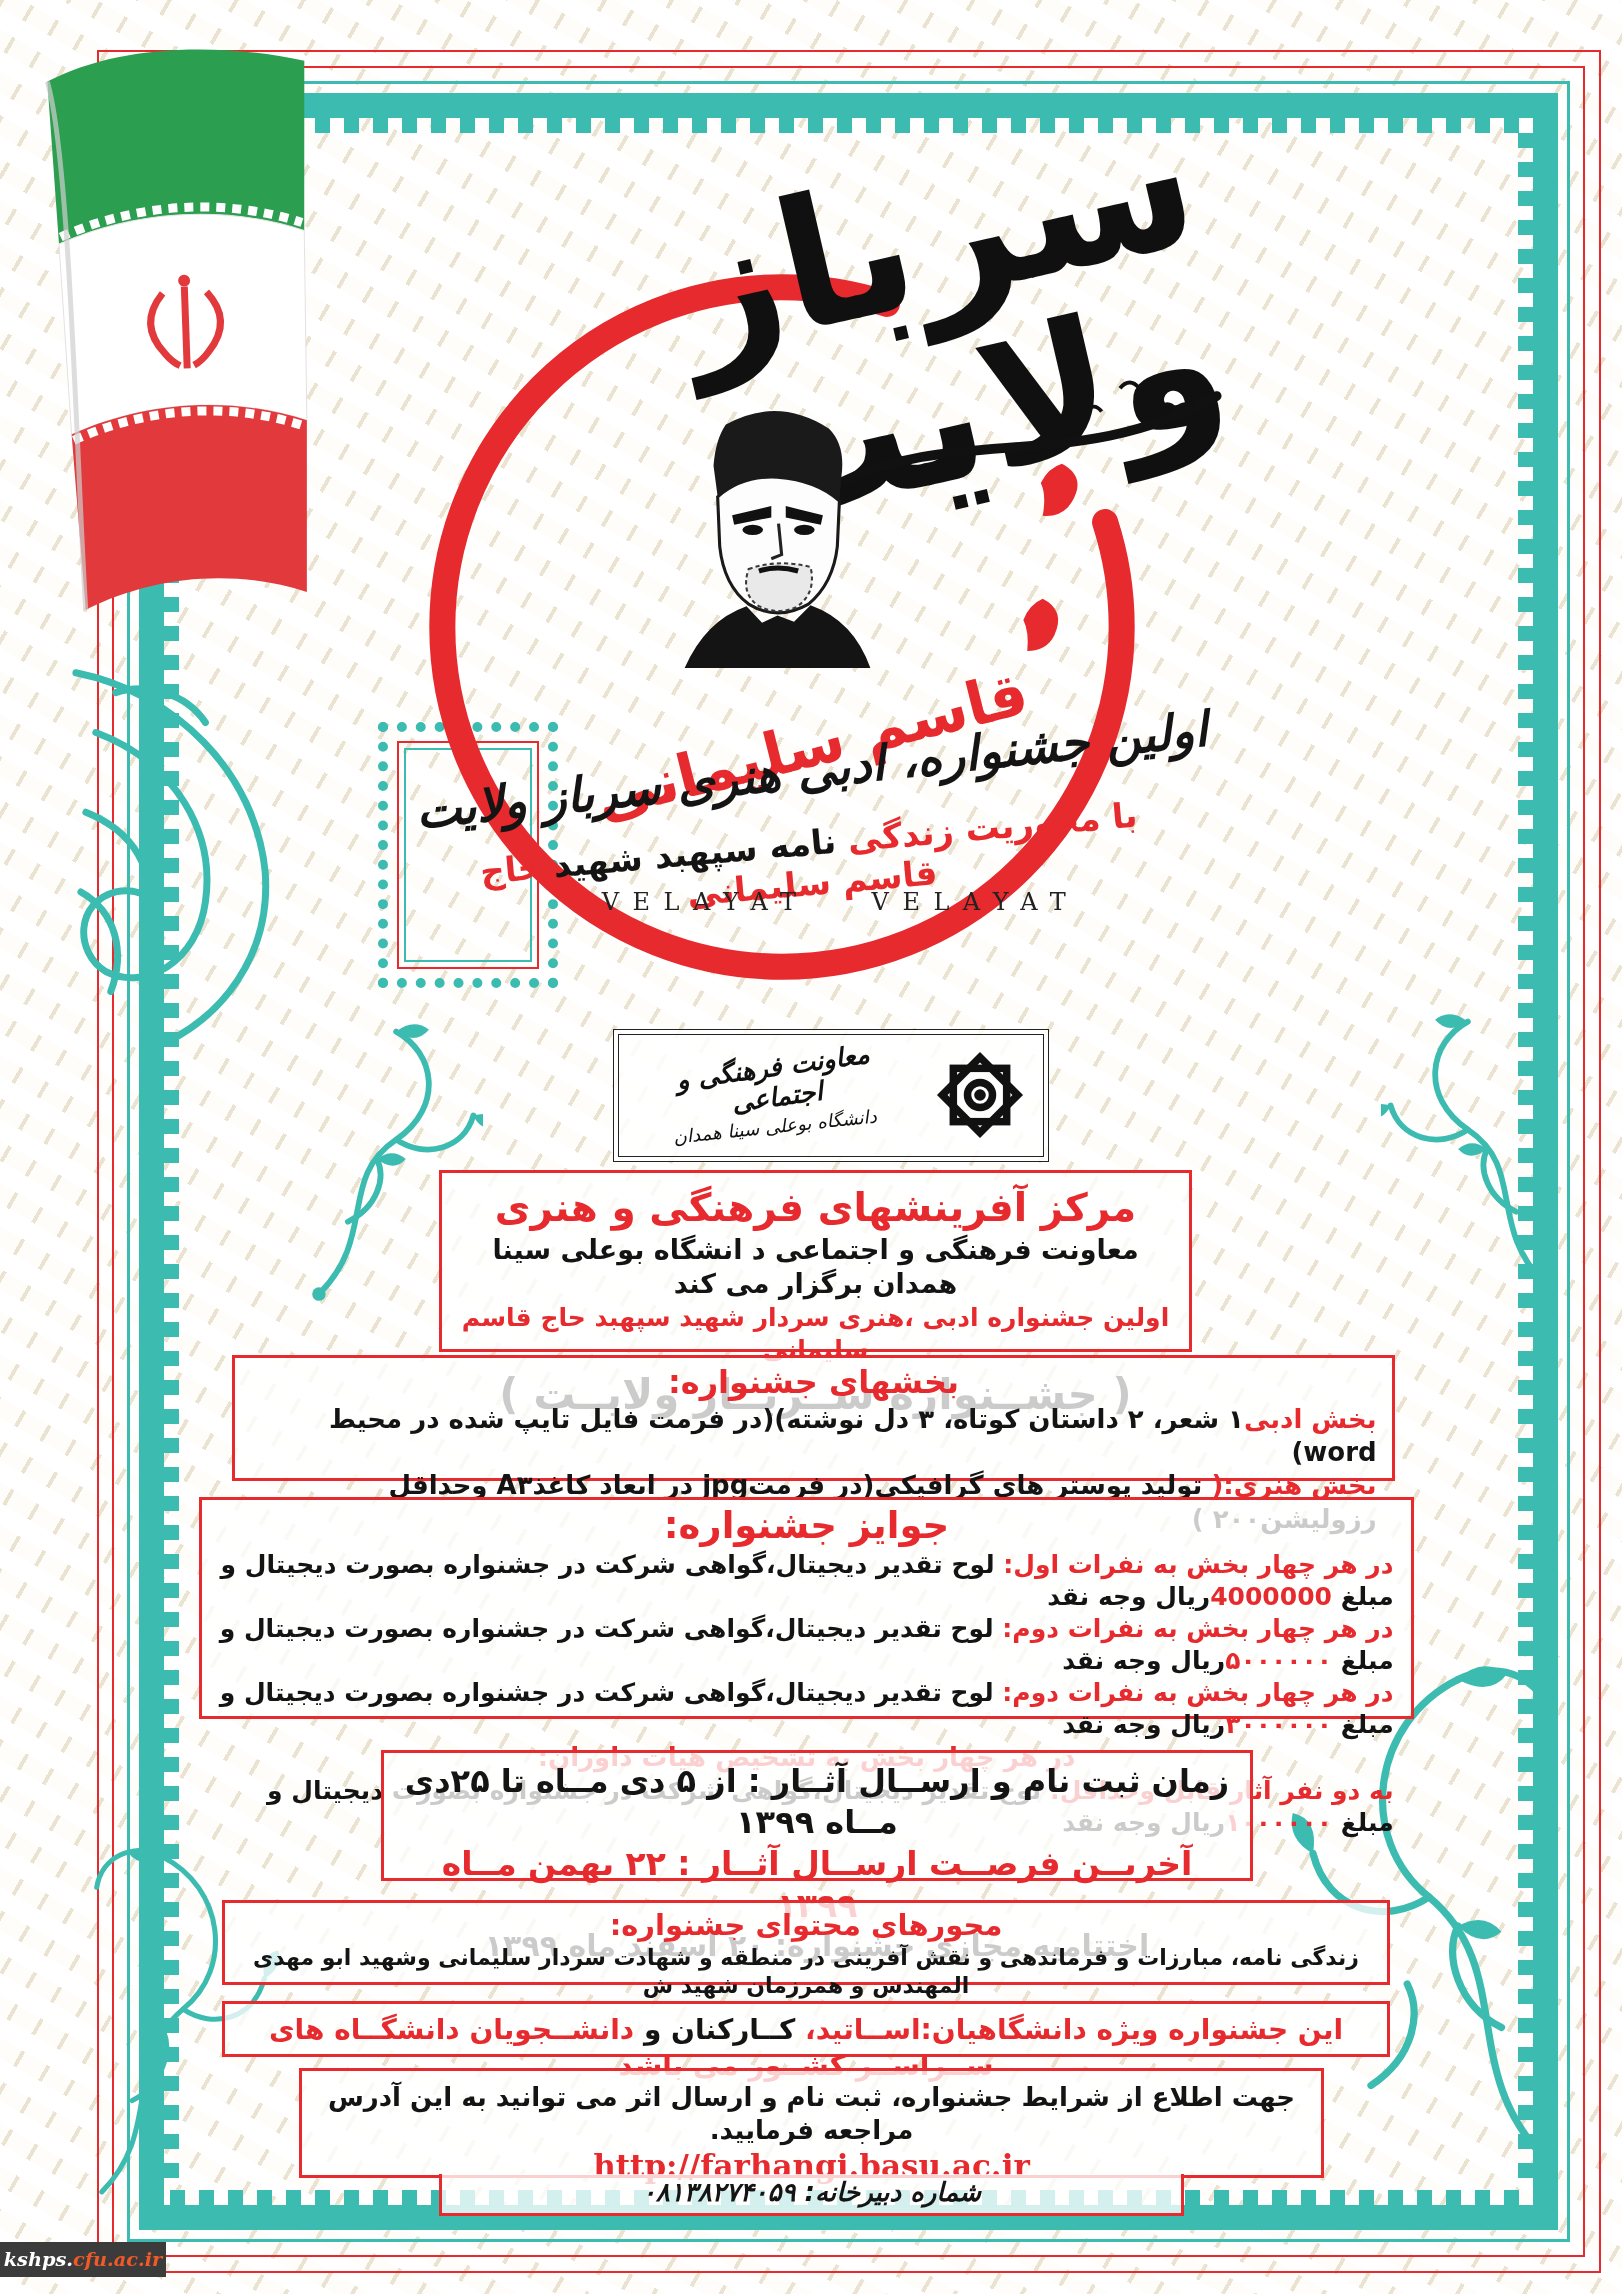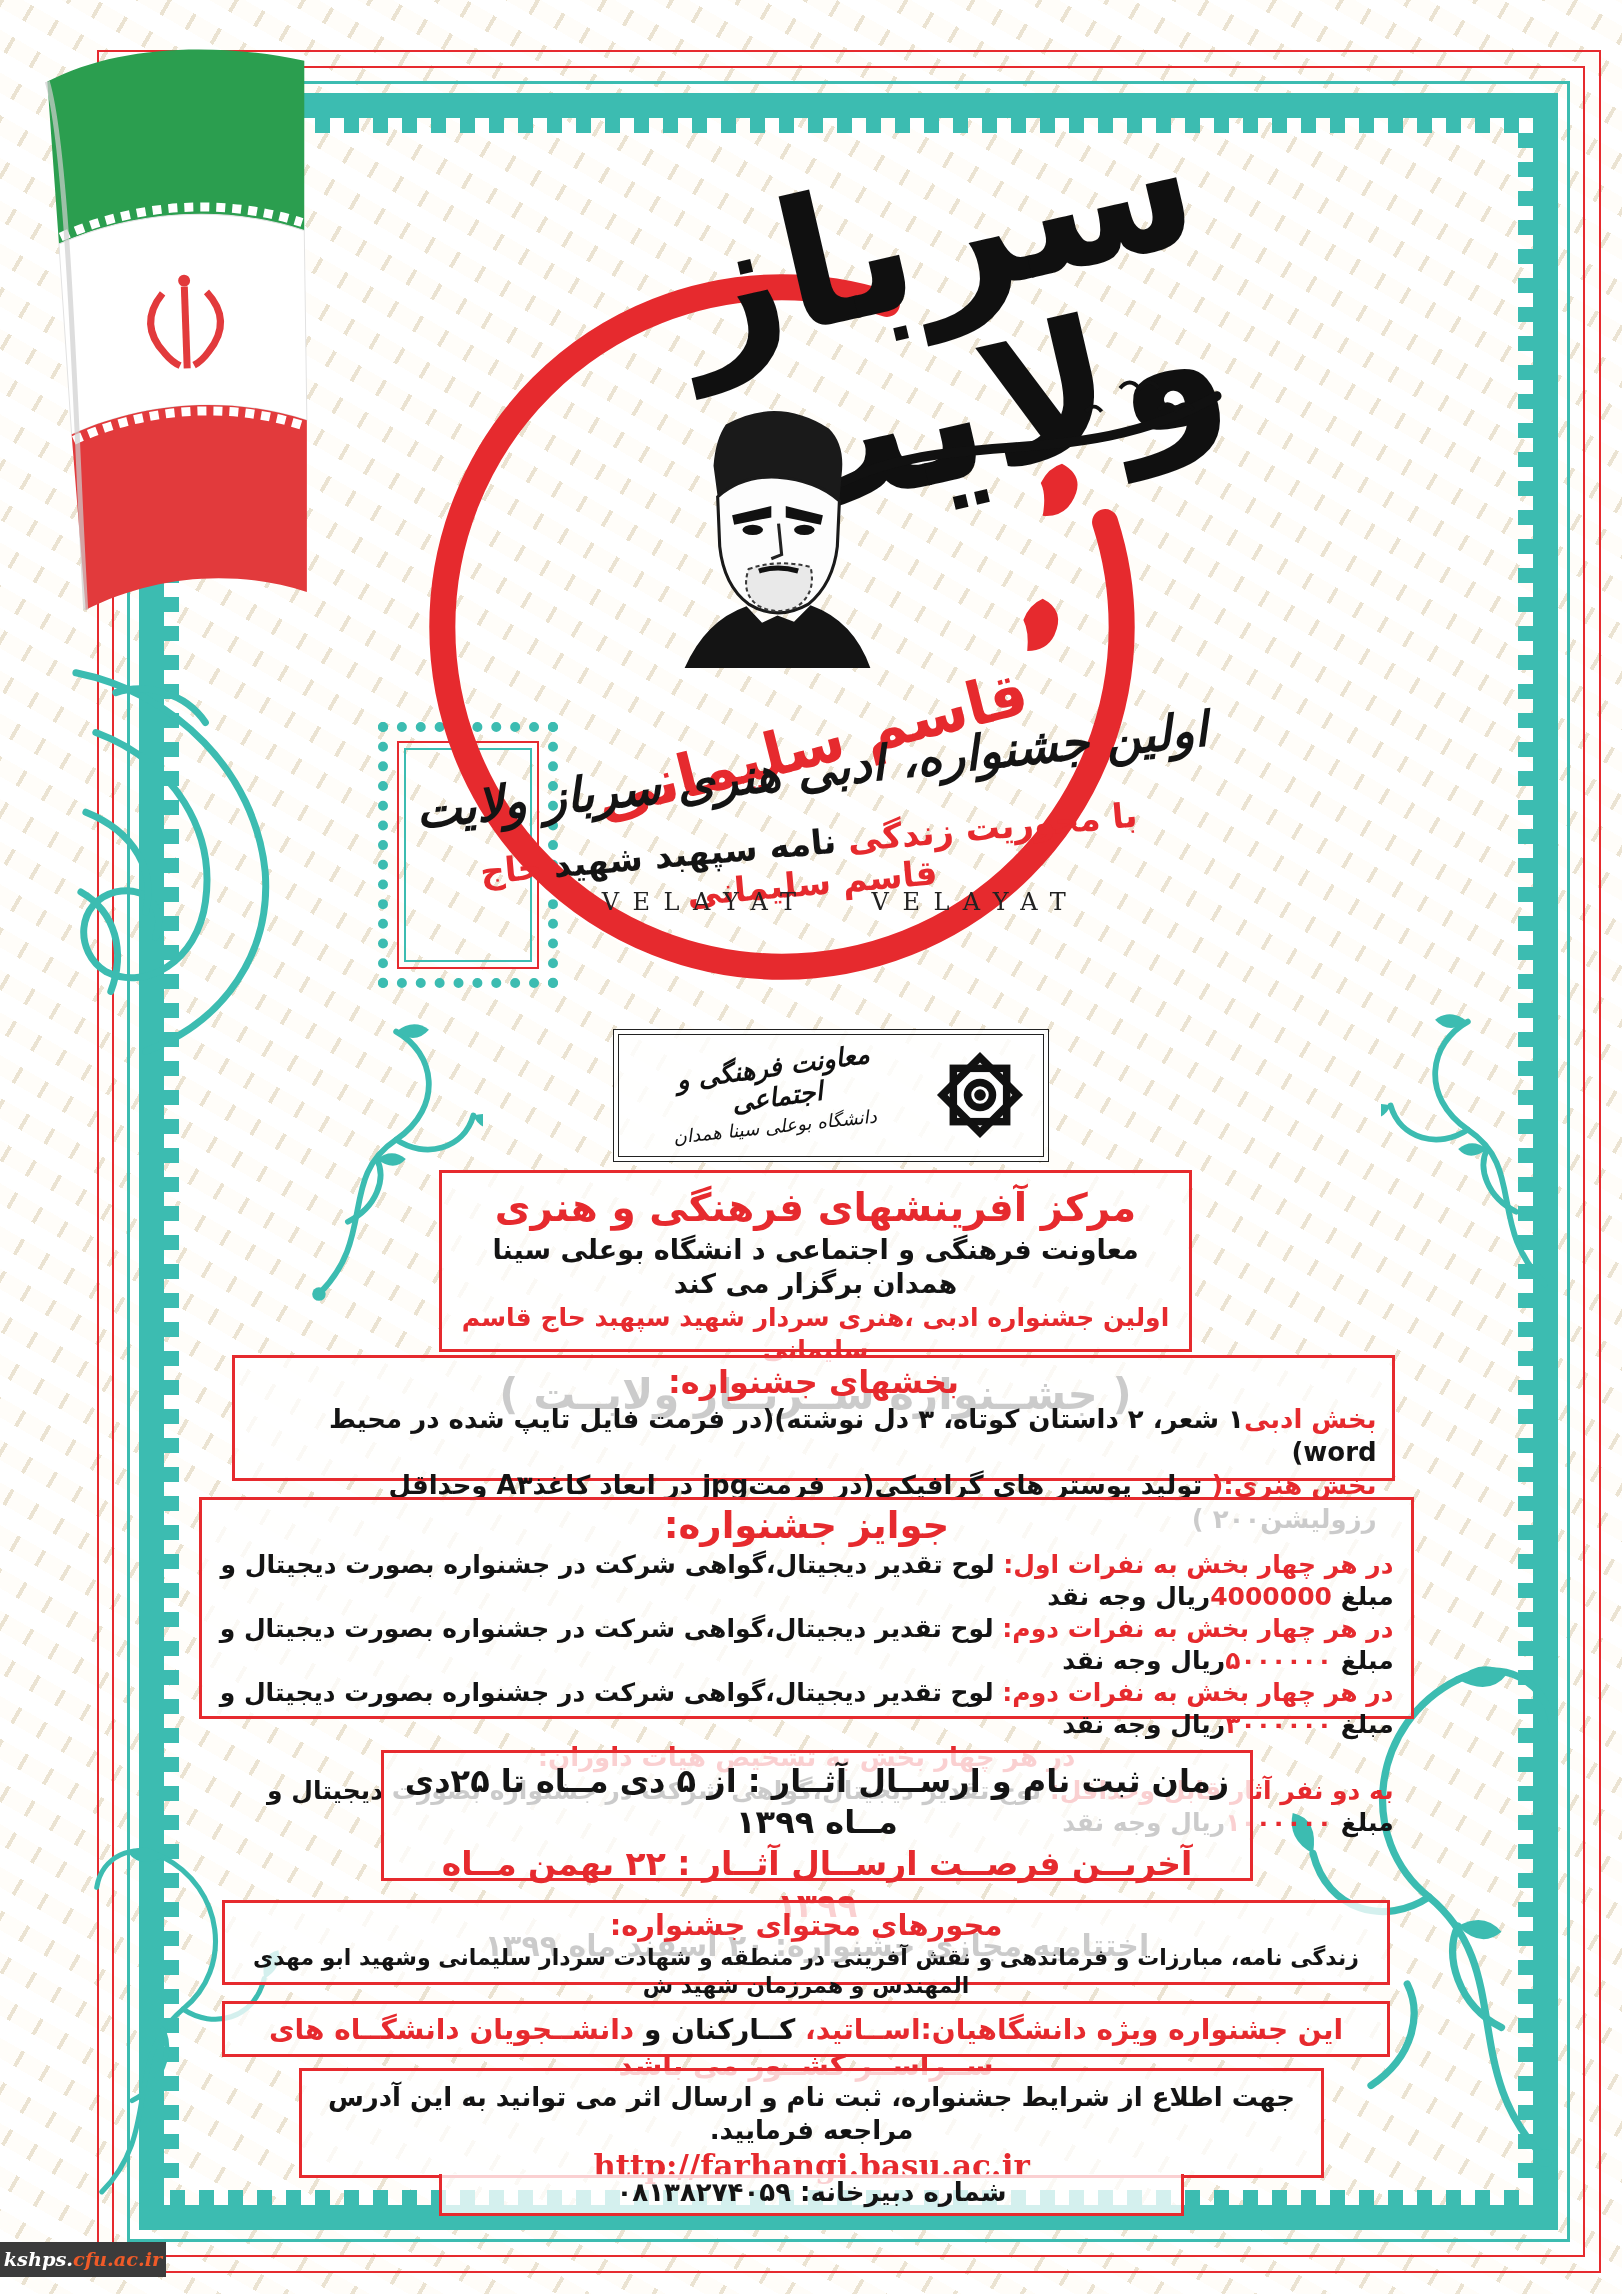--- a/index.html
+++ b/index.html
@@ -239,21 +239,21 @@
 
   <div class="box rtl ctr" style="left:222px;top:1900px;width:1168px;height:85px;padding:3.9px 13.5px;">
     <div class="line b red" style="font-size:29px;">محورهای محتوای جشنواره:</div>
     <div class="line b blk" style="font-size:22px;">زندگی نامه، مبارزات و فرماندهی و نقش آفرینی در منطقه و شهادت سردار سلیمانی وشهید ابو مهدی المهندس و همرزمان شهید ش</div>
   </div>
 
   <div class="box rtl ctr" style="left:299px;top:2068px;width:1025px;height:110px;padding:9.7px 13.5px;">
     <div class="line b blk" style="font-size:26px;">جهت اطلاع از شرایط جشنواره، ثبت نام و ارسال اثر می توانید به این آدرس مراجعه فرمایید.</div>
     <div class="line b red url" dir="ltr" style="font-size:31px;">http://farhangi.basu.ac.ir</div>
   </div>
-  <div class="box rtl ctr" style="left:439px;top:2174px;width:745px;height:42px;padding:1.9px 9.7px;border-top:none;">
+  <div class="box rtl ctr" style="left:439px;top:2174px;width:745px;height:42px;padding:1.9px 9.7px;border-top:none;font-style:italic;">
     <div class="line b blk" style="font-size:26px;">
       <span>شماره دبیرخانه:</span>
       <span>۰۸۱۳۸۲۷۴۰۵۹</span>
     </div>
   </div>
 
   <svg class="abs" style="left:46px;top:35px;transform:rotate(-2deg);" width="280" height="599" viewBox="0 0 280 600">
     <path d="M10,42 C80,8 180,8 268,30 L262,200 C180,170 90,175 16,205 Z" fill="#2b9e4f"></path>
     <path d="M16,205 C90,175 180,170 262,200 L258,390 C180,362 95,366 22,396 Z" fill="#ffffff" stroke="#e2e2e2" stroke-width="1"></path>
     <path d="M22,396 C95,366 180,362 258,390 L252,562 C180,536 100,540 30,572 Z" fill="#e23a3c"></path>

